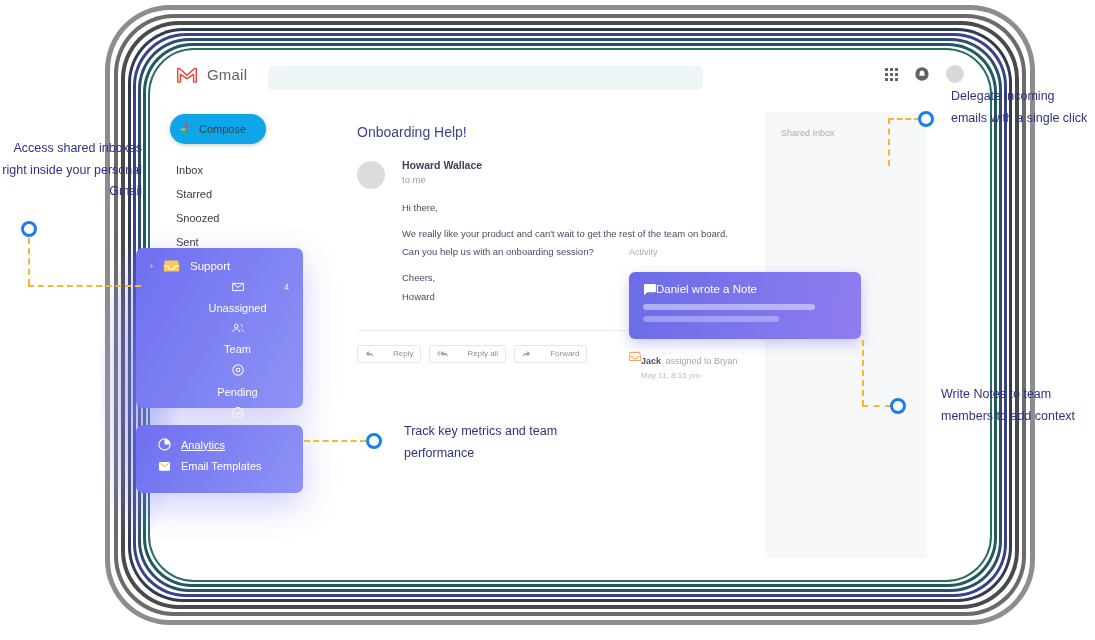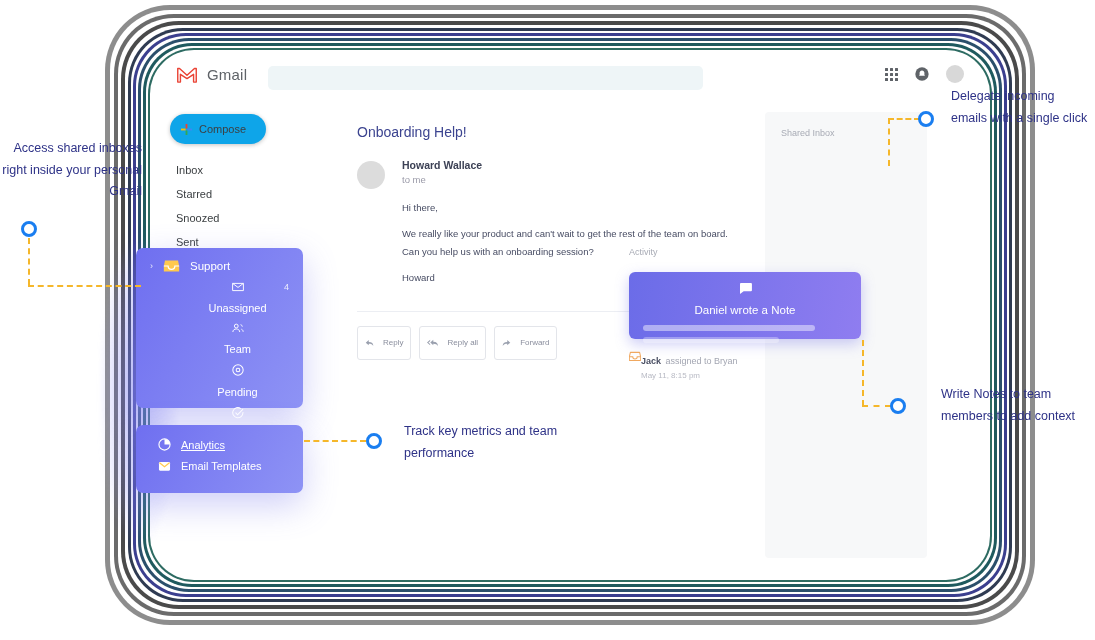--- a/index.html
+++ b/index.html
@@ -76,23 +76,23 @@
   .msg-subject { font-size: 14px; color: #3c4490; margin-bottom: 19px; }
   .msg-row { display: flex; gap: 17px; }
   .msg-avatar { width: 28px; height: 28px; border-radius: 50%; background: #dcdcdc; flex: 0 0 28px; margin-top: 2px; }
   .msg-from { font-size: 10.5px; font-weight: bold; color: #3c4155; }
   .msg-to { font-size: 9.5px; color: #9a9aa8; margin-top: 3px; }
   .msg-body { margin-top: 16px; font-size: 9.5px; line-height: 1.55; color: #474c63; }
   .msg-body p { margin-bottom: 11px; }
   .msg-divider { margin-top: 14px; border-top: 1px solid #eceef3; width: 365px; }
   .msg-actions { margin-top: 14px; display: flex; gap: 8px; }
   .act-btn {
-    display: flex; align-items: center; gap: 9px;
+    display: flex; align-items: center; gap: 19px;
     border: 1px solid #e3e5ea; border-radius: 3px;
-    height: 17px; padding: 16px 7px; background: #fff;
+    height: 17px; padding: 8px 7px; background: #fff;
     font-size: 8px; color: #8b8f9e; cursor: pointer;
   }
 
   
   .right-panel {
     position: absolute; left: 613px; top: 60px;
     width: 162px; height: 435px;
     background: #f7f8f9; border-radius: 4px;
   }
   .rp-label { font-size: 9px; color: #a8abb5; padding: 16px 0 0 16px; }
@@ -111,21 +111,21 @@
     border-right: 3.5px solid transparent; border-top: 4px solid #fff; opacity: .9;
   }
   .activity-label { position: absolute; left: 629px; top: 247px; font-size: 9px; color: #a8abb5; }
   .note-card {
     position: absolute; left: 629px; top: 272px;
     width: 232px; height: 67px; border-radius: 6px;
     background: linear-gradient(100deg, #6b6ce8 0%, #8f7df0 100%);
     box-shadow: 0 5px 14px rgba(110,110,230,.35);
     padding: 11px 14px;
   }
-  .note-card .nt { display: flex; align-items: center; gap: 10px; font-size: 11.5px; color: #fff; flex-direction: column; }
+  .note-card .nt { display: flex; align-items: center; font-size: 11.5px; color: #fff; }
   .bar { height: 6px; border-radius: 3px; background: rgba(255,255,255,.45); margin-top: 9px; }
   .bar.b1 { width: 172px; }
   .bar.b2 { width: 136px; background: rgba(255,255,255,.32); margin-top: 6px; }
   .act-item { position: absolute; left: 629px; top: 350px; display: flex; }
   .act-item .who { font-size: 9px; font-weight: bold; color: #4a4f63; }
   .act-item .what { font-size: 9px; color: #a3a6b2; }
   .act-item .when { font-size: 8px; color: #b8bac4; margin-top: 3px; }
   .ghost-card {
     position: absolute; left: 613px; top: 463px;
     width: 162px; height: 43px; background: #f7f8f9; border-radius: 4px;
@@ -246,20 +246,21 @@
       <div class="msg-subject">Onboarding Help!</div>
       <div class="msg-row">
         <div class="msg-avatar"></div>
         <div>
           <div class="msg-from">Howard Wallace</div>
           <div class="msg-to">to me</div>
           <div class="msg-body">
             <p>Hi there,</p>
             <p style="margin-bottom:4px">We really like your product and can't wait to get the rest of the team on board.</p>
             <p>Can you help us with an onboarding session?</p>
+            <p style="margin-bottom:4px">Cheers,</p>
             <p>Howard</p>
           </div>
         </div>
       </div>
       <div class="msg-divider"></div>
       <div class="msg-actions">
         <button class="act-btn">
           <svg width="9" height="8" viewBox="0 0 12 10">
             <path d="M5 1 1 4.5 5 8V6c3 0 5 .8 6 3 .2-3.4-1.6-5.5-6-5.5z" fill="#9aa0ae"></path>
           </svg>

